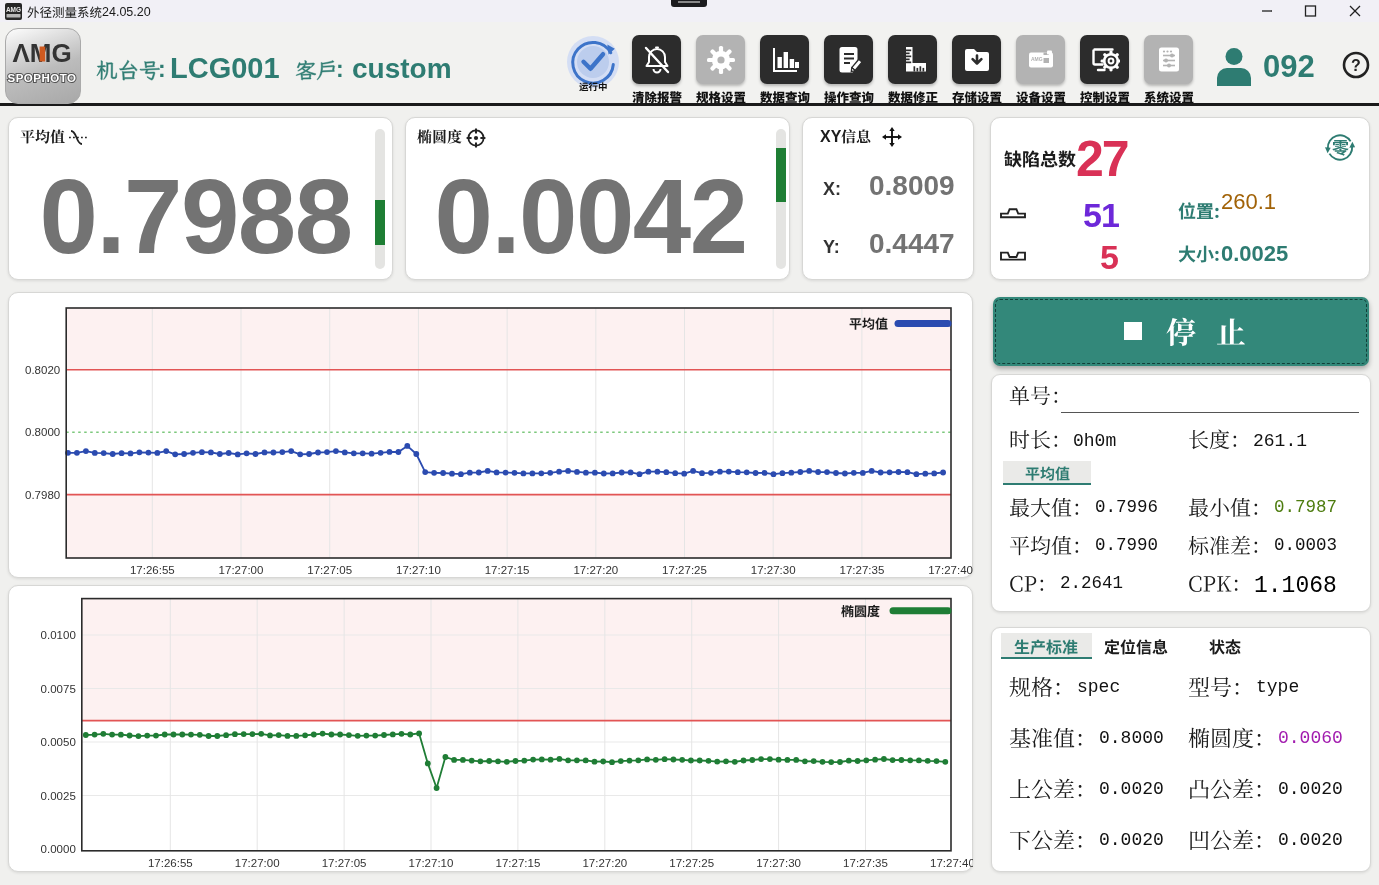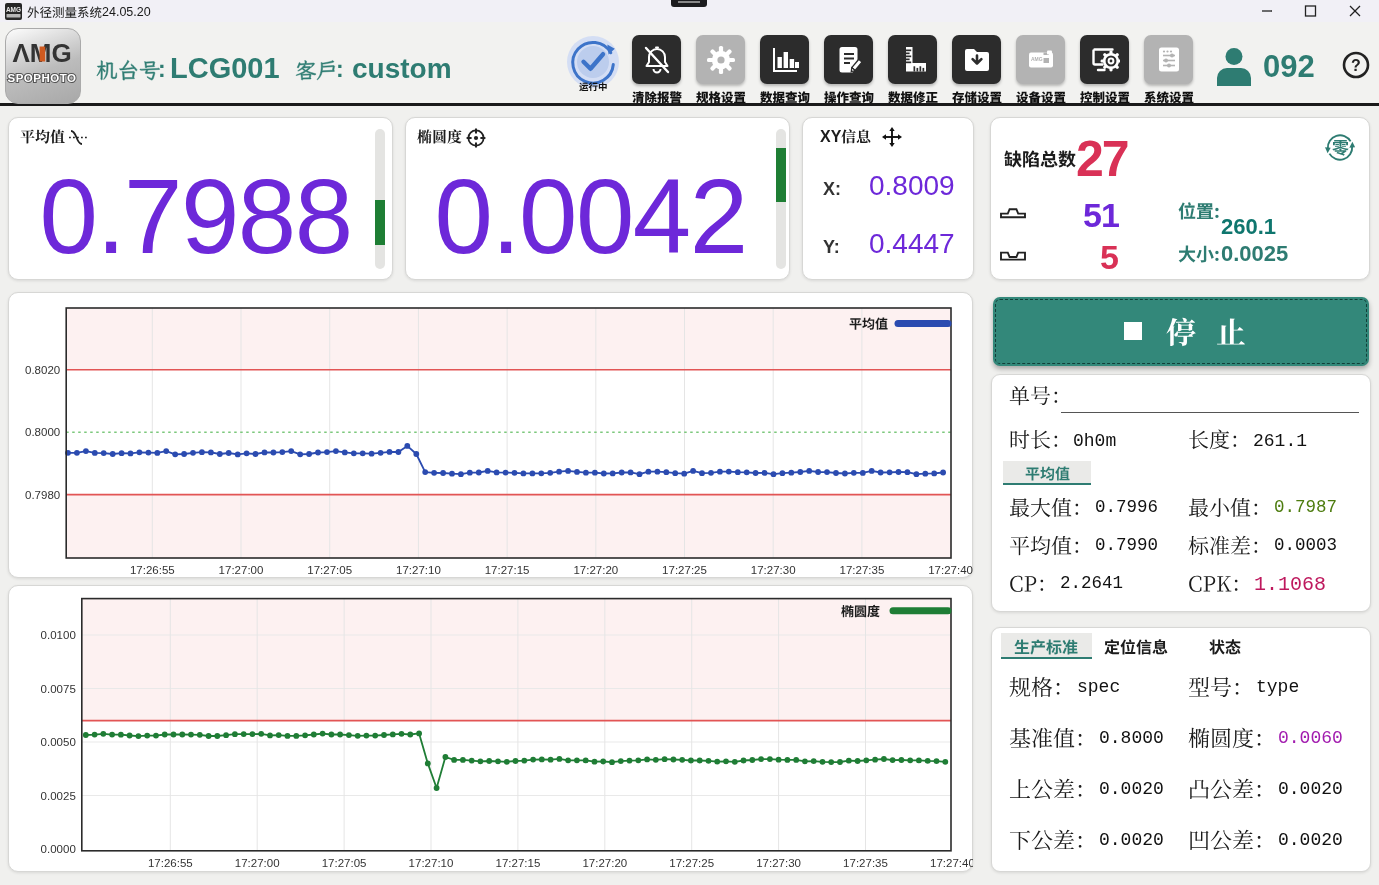--- a/index.html
+++ b/index.html
@@ -1,19 +1,19 @@
 <!DOCTYPE html>
 <html><head><meta charset="utf-8"><title>外径测量系统</title>
 <style>
 *{margin:0;padding:0;box-sizing:border-box}
 html,body{width:1379px;height:885px;overflow:hidden}
 body{font-family:"Liberation Sans",sans-serif;background:#f0f0ee;position:relative}
 .abs{position:absolute}
 .card{position:absolute;background:#fff;border:1px solid #d7d7d5;border-radius:10px;box-shadow:0 1px 3px rgba(0,0,0,.10)}
-.num{font-weight:normal;color:#6d28d9;line-height:1}
+.num{font-weight:bold;color:#737373;line-height:1}
 
 .mono{font-family:"Liberation Mono",monospace;line-height:1.2}
 </style></head>
 <body>
 <div class="abs" style="left:0;top:22px;width:1379px;height:84px;background:#f2f2f0;border-bottom:3px solid #1a1a1a"></div>
 <div class="abs" style="left:0;top:0;width:1379px;height:22px;background:#f1f0f6"></div>
 <svg class="abs" style="left:5px;top:3px" width="17" height="17" viewBox="0 0 17 17">
 <rect x="0" y="0" width="17" height="17" rx="2" fill="#262626"></rect>
 <text x="8.5" y="8.5" font-family="Liberation Sans" font-size="6.5" font-weight="bold" fill="#e8e8e8" text-anchor="middle">AMG</text>
 <rect x="1.5" y="11" width="14" height="3.5" rx="0.5" fill="#b5b5b5"></rect>
@@ -291,21 +291,21 @@
   </svg>
 <svg class="abs" style="left:1000px;top:206.5px" width="26" height="12" viewBox="0 0 26 12">
 <path d="M1 10.2 V6.6 H7.8 L9.6 2.2 H16.4 L18.2 6.6 H25 V10.2 Z" fill="#fff" stroke="#222" stroke-width="1.9" stroke-linejoin="miter"></path>
   </svg>
 <div class="abs" style="left:1083px;top:202.5px;font-size:34px;font-weight:bold;color:#6d28d9;line-height:0.73;letter-spacing:-1px">51</div>
 <svg style="position:absolute;left:1178.0px;top:202.2px" width="41.9" height="18.0" viewBox="0 -880 2325 1000" fill="#2e7c72">
     <use href="#g50" x="0"></use>
     <use href="#g51" x="1000"></use>
     <use href="#g52" x="2000"></use>
   </svg>
-<div class="abs" style="left:1221px;top:219px;font-size:22px;font-weight:bold;color:#0f766e;line-height:0.73">260.1</div>
+<div class="abs" style="left:1221px;top:194px;font-size:22px;font-weight:normal;color:#a16207;line-height:0.73">260.1</div>
 <svg class="abs" style="left:1000px;top:250px" width="26" height="12" viewBox="0 0 26 12">
 <path d="M1 2.6 H7.8 L9.6 7 H16.4 L18.2 2.6 H25 V9.6 H1 Z" fill="#fff" stroke="#222" stroke-width="1.9" stroke-linejoin="miter"></path>
   </svg>
 <div class="abs" style="left:1100px;top:244.8px;font-size:34px;font-weight:bold;color:#d93156;line-height:0.73">5</div>
 <svg style="position:absolute;left:1178.0px;top:245.2px" width="41.9" height="18.0" viewBox="0 -880 2325 1000" fill="#2e7c72">
     <use href="#g53" x="0"></use>
     <use href="#g54" x="1000"></use>
     <use href="#g52" x="2000"></use>
   </svg>
 <div class="abs" style="left:1221px;top:246px;font-size:22px;font-weight:bold;color:#2e7c72;line-height:0.73">0.0025</div>
@@ -655,21 +655,21 @@
     <use href="#g79" x="691"></use>
     <use href="#g65" x="1332"></use>
   </svg>
 <div class="abs mono" style="left:1060px;top:573px;font-size:17.5px;color:#111">2.2641</div>
 <svg style="position:absolute;left:1188.0px;top:572.5px" width="64.3" height="21.0" viewBox="0 -880 3063 1000" fill="#1c1c1c">
     <use href="#g78" x="0"></use>
     <use href="#g79" x="691"></use>
     <use href="#g80" x="1332"></use>
     <use href="#g65" x="2063"></use>
   </svg>
-<div class="abs mono" style="left:1254px;top:573px;font-size:20px;color:#be185d">1.1068</div>
+<div class="abs mono" style="left:1254px;top:573px;font-size:23px;color:#000000">1.1068</div>
 <div class="card" style="left:991px;top:627px;width:380px;height:245px;border-radius:9px"></div>
 <div class="abs" style="left:1001px;top:633px;width:91px;height:26px;background:#eaeae8;border-bottom:2.5px solid #2e7c72"></div>
 <svg style="position:absolute;left:1014.0px;top:638.9px" width="64.0" height="16.0" viewBox="0 -880 4000 1000" fill="#2e7c72">
     <use href="#g81" x="0"></use>
     <use href="#g82" x="1000"></use>
     <use href="#g83" x="2000"></use>
     <use href="#g84" x="3000"></use>
   </svg>
 <svg style="position:absolute;left:1104.0px;top:638.9px" width="64.0" height="16.0" viewBox="0 -880 4000 1000" fill="#1c1c1c">
     <use href="#g85" x="0"></use>

